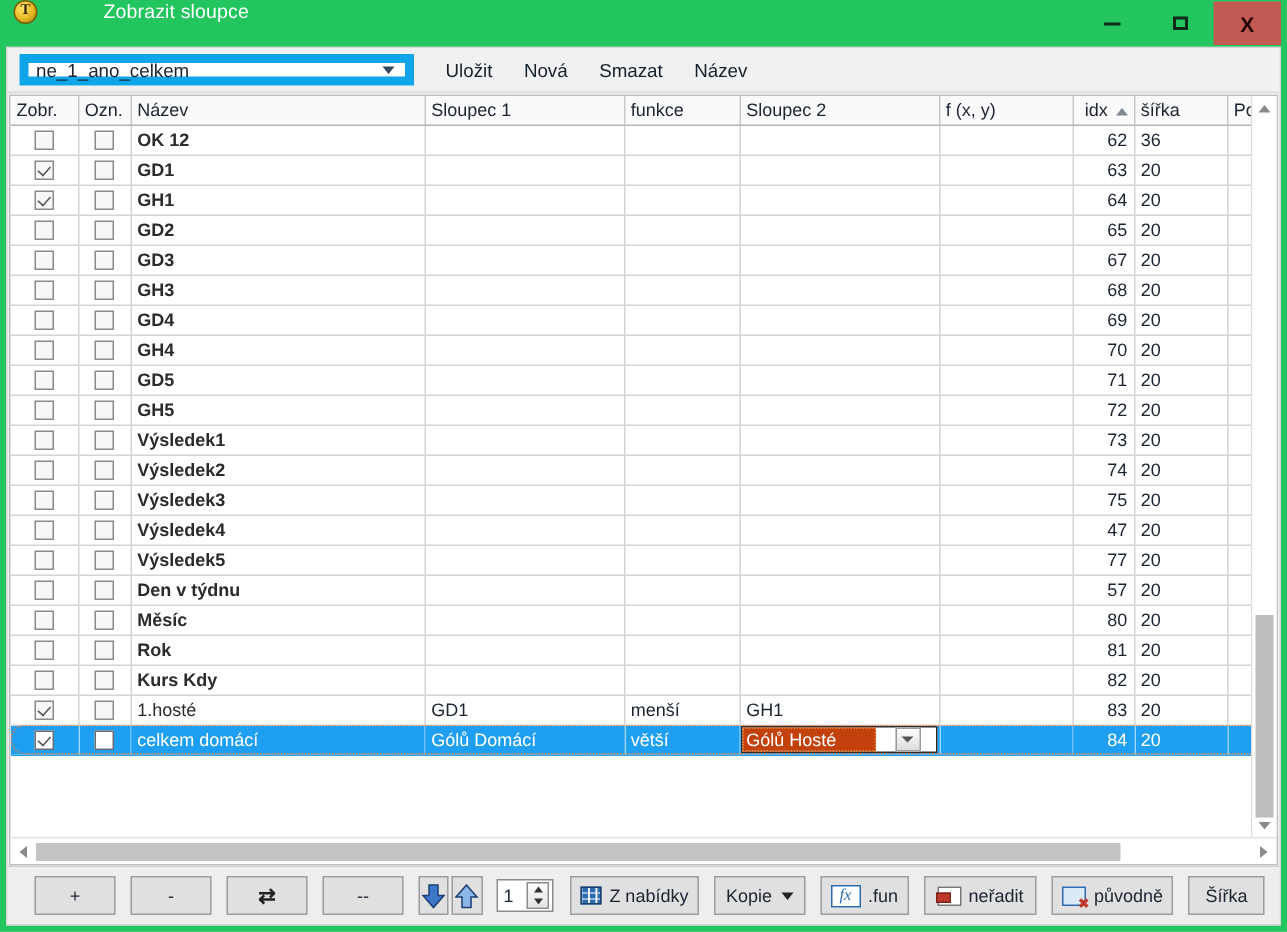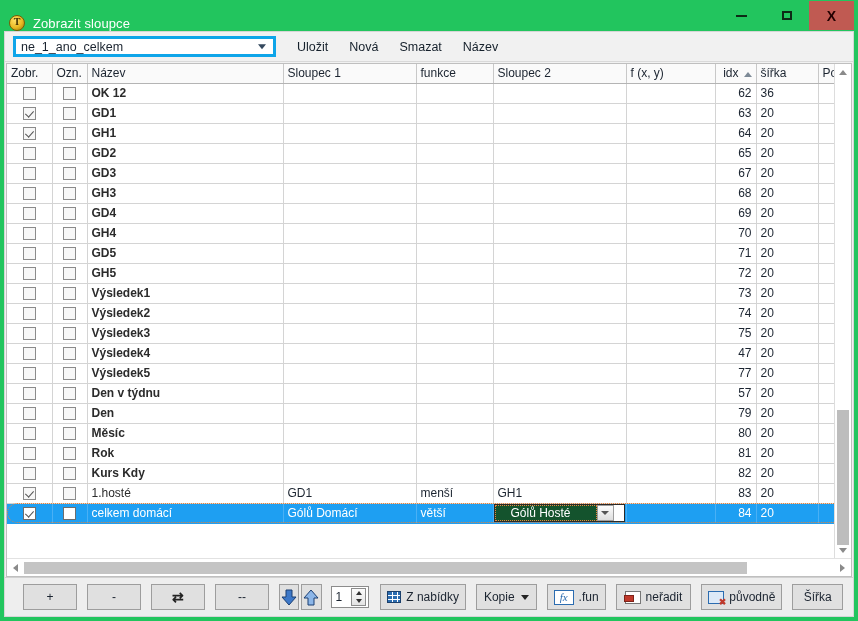--- a/index.html
+++ b/index.html
@@ -17,23 +17,24 @@
     box-sizing: border-box;
     display: flex;
     flex-direction: column;
   }
 
   
   #titlebar {
     height: 31px;
     background: #22c55e;
     display: flex;
-    align-items: flex-end;
+    align-items: flex-start;
     flex: 0 0 auto;
     position: relative;
+    gap: 36px;
   }
   #title-icon {
     width: 16px; height: 16px;
     margin-left: 9px; margin-right: 8px;
     border-radius: 50%;
     background: radial-gradient(circle at 35% 30%, #ffe066 0%, #e8b923 55%, #9a7708 100%);
     border: 1px solid #7a5c05;
     box-sizing: border-box;
     position: relative;
     flex: 0 0 auto;
@@ -95,21 +96,21 @@
     background: #f1f1f1;
     display: flex;
     align-items: center;
     padding-left: 8px;
     border-bottom: 1px solid #d9d9d9;
   }
   #profile-combo {
     width: 263px;
     height: 21px;
     background: #ffffff;
-    border: 3px solid #0ea5e9;
+    border: 6px solid #0ea5e9;
     box-sizing: border-box;
     display: flex;
     align-items: center;
     position: relative;
     font-size: 12.5px;
     color: #1b2430;
     padding-left: 5px;
   }
   #profile-combo .arrow {
     position: absolute;
@@ -248,24 +249,24 @@
     height: 18px;
     margin: 0 0 0 -4px;
     background: #ffffff;
     border: 1px solid #2a2a2a;
     box-sizing: border-box;
     width: 131px;
     position: relative;
   }
   .cell-combo .val {
     flex: 1 1 auto;
-    background: #14532d;
+    background: #c2410c;
     color: #ffffff;
     font-size: 12px;
-    padding: 0 2px 0 16px;
+    padding: 0 2px 0 3px;
     line-height: 16px;
     height: 16px;
     margin: 0 0 0 0;
     overflow: hidden;
     white-space: nowrap;
     outline: 1px dotted #e8833a;
     outline-offset: -1px;
     max-width: 84px;
   }
   .cell-combo .btn {
@@ -688,32 +689,20 @@
                   <td></td>
                   <td></td>
                   <td></td>
                   <td class="num">57</td>
                   <td>20</td>
                   <td></td>
                 </tr>
                 <tr>
                   <td class="chk"><span class="cb"></span></td>
                   <td class="chk"><span class="cb"></span></td>
-                  <td class="name">Den</td>
-                  <td></td>
-                  <td></td>
-                  <td></td>
-                  <td></td>
-                  <td class="num">79</td>
-                  <td>20</td>
-                  <td></td>
-                </tr>
-                <tr>
-                  <td class="chk"><span class="cb"></span></td>
-                  <td class="chk"><span class="cb"></span></td>
                   <td class="name">Měsíc</td>
                   <td></td>
                   <td></td>
                   <td></td>
                   <td></td>
                   <td class="num">80</td>
                   <td>20</td>
                   <td></td>
                 </tr>
                 <tr>

